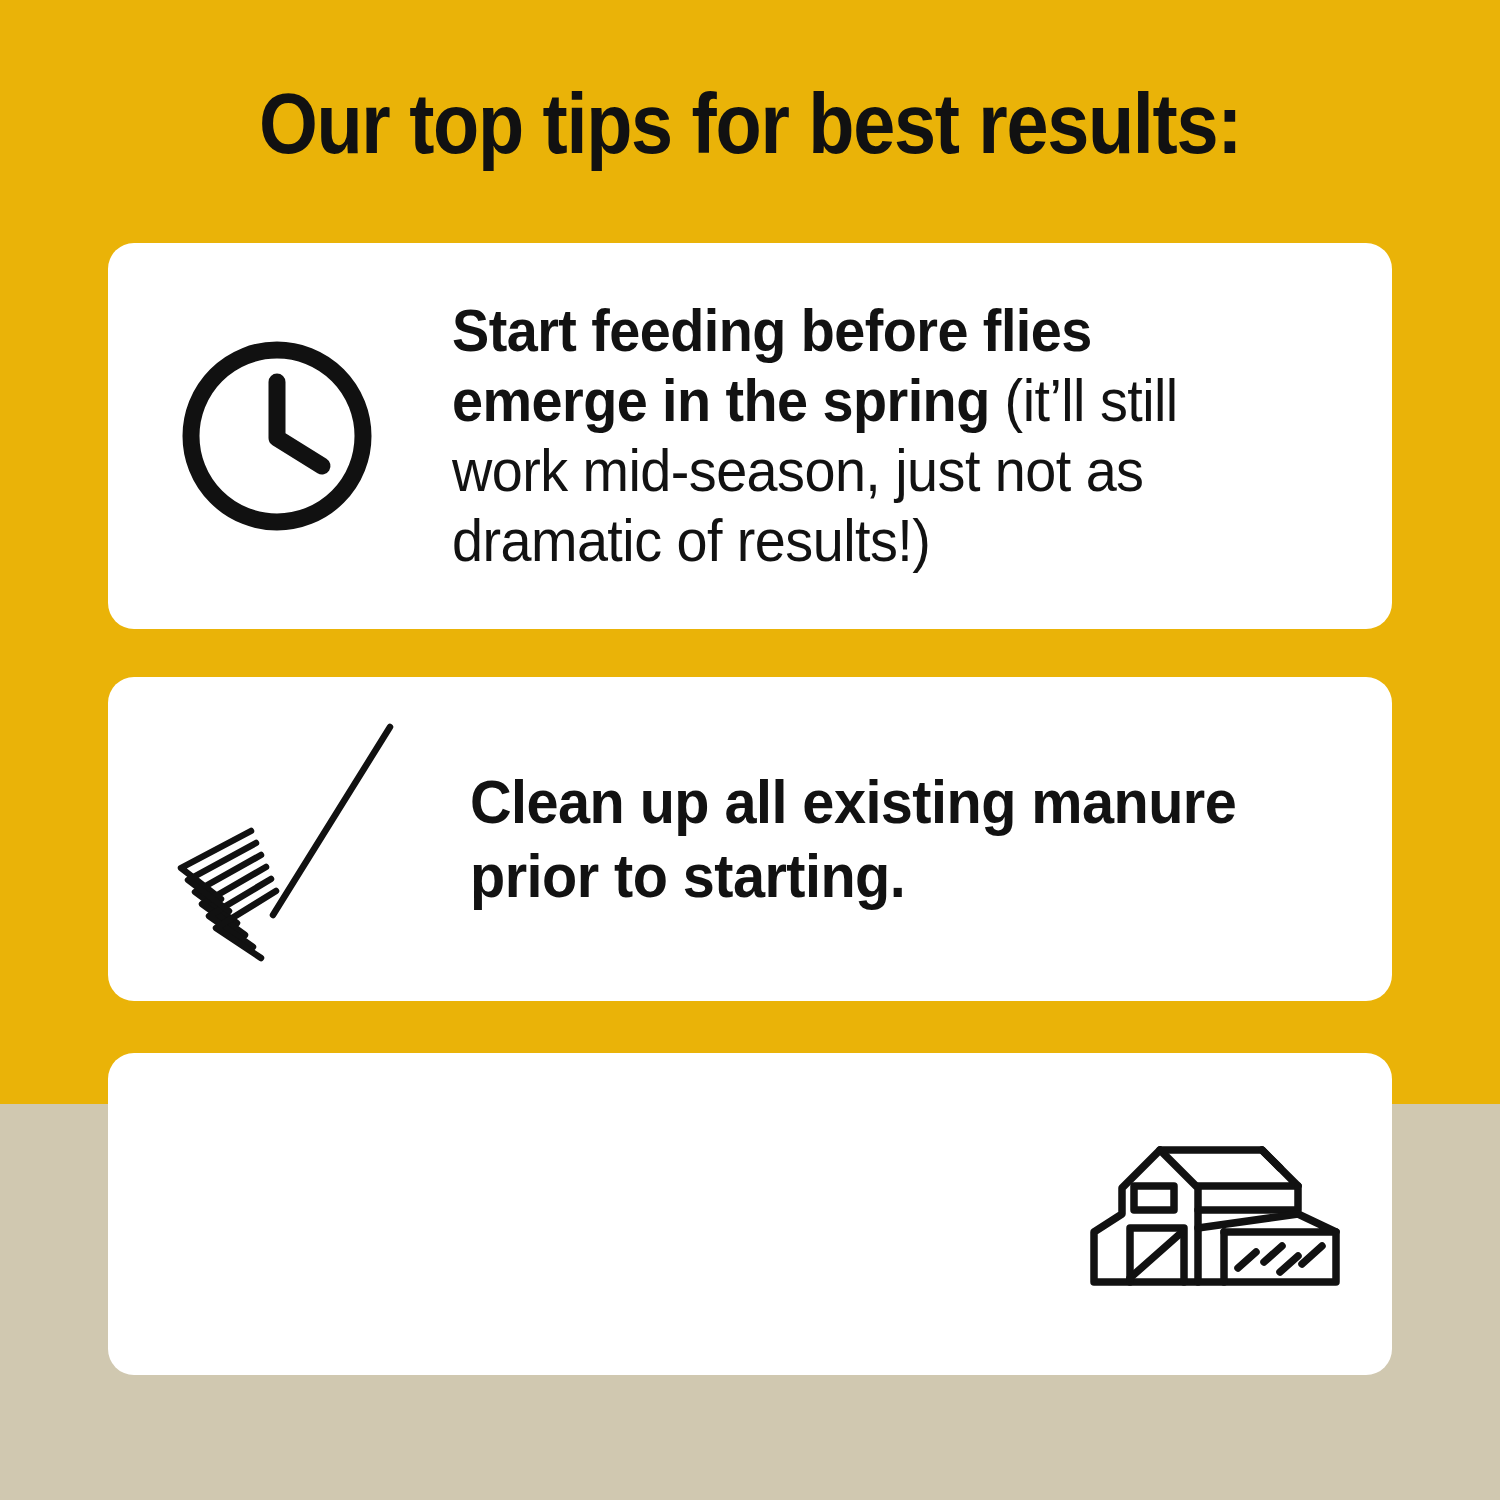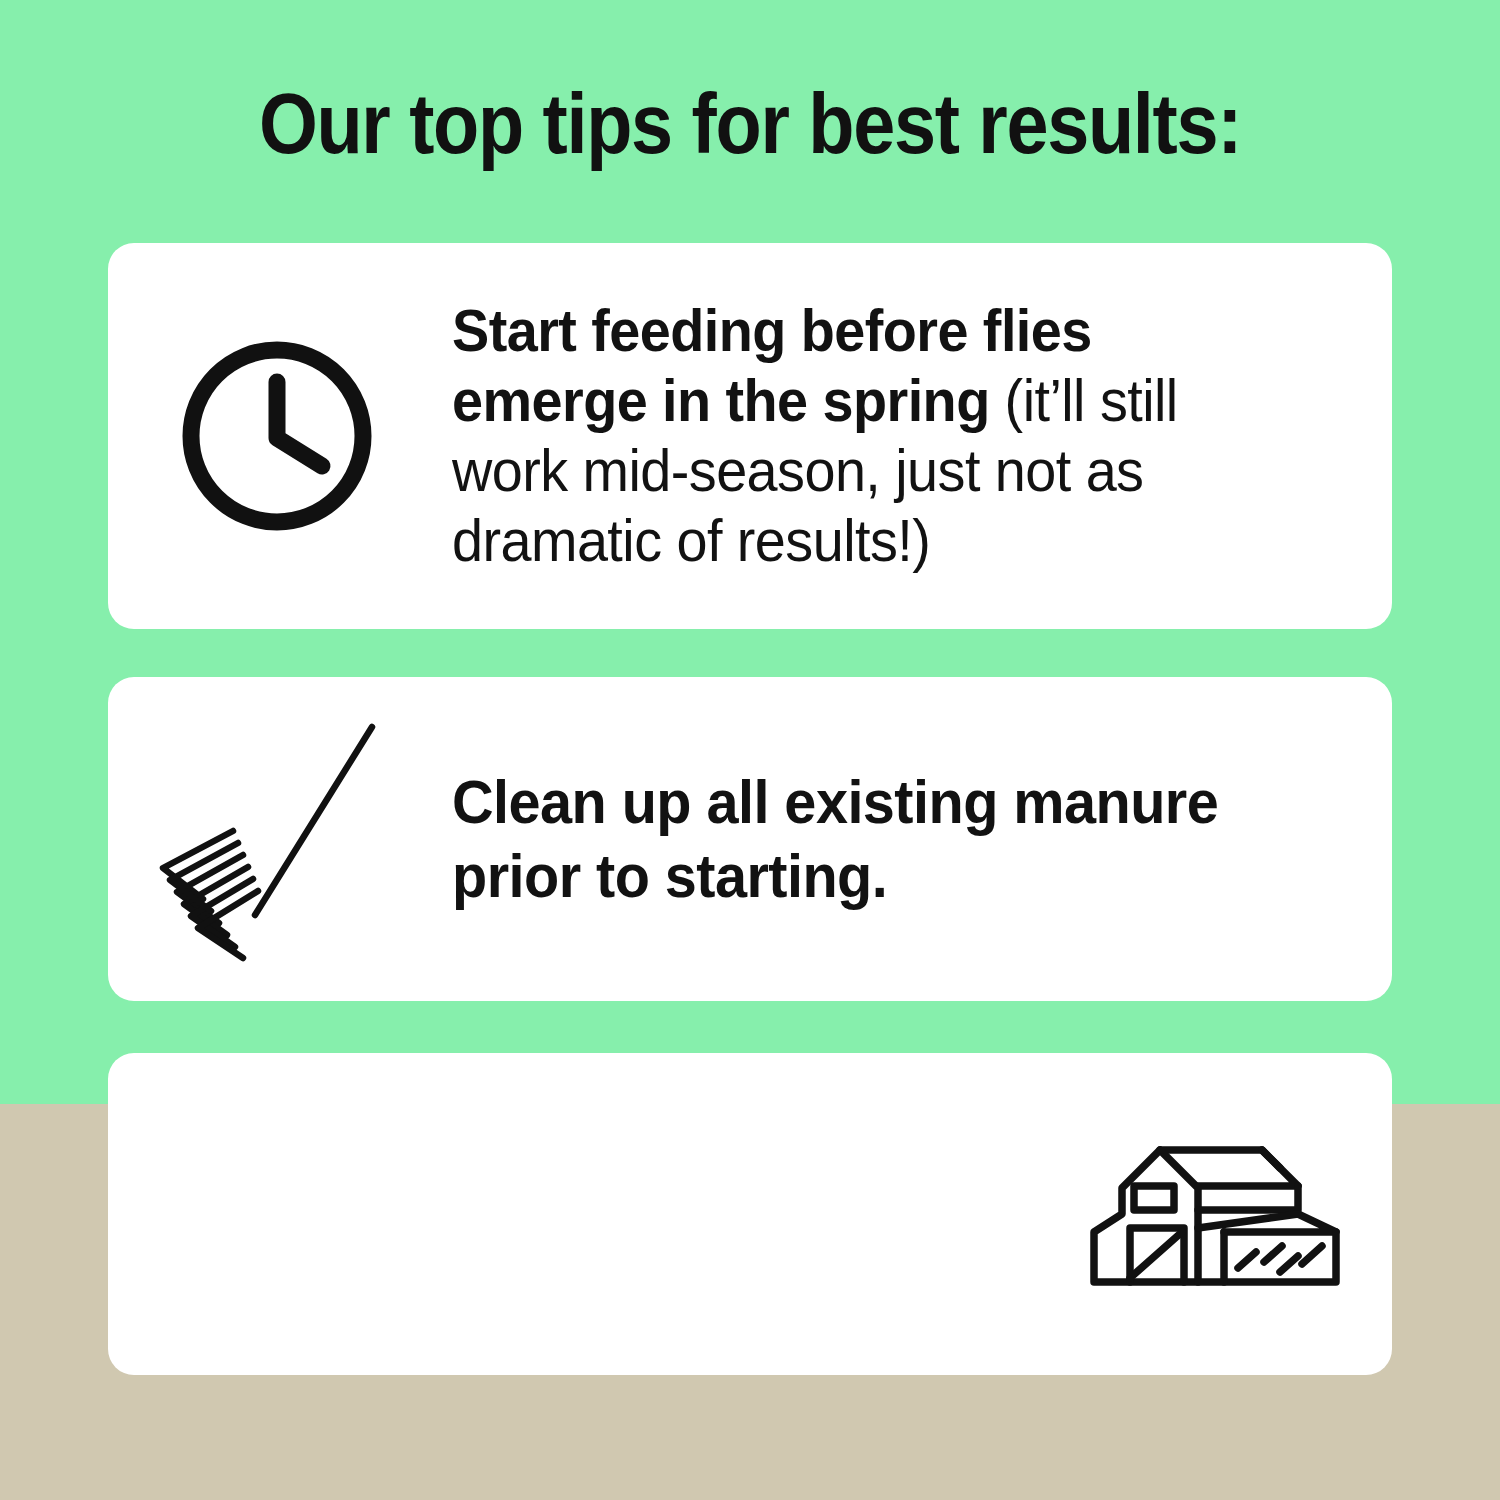--- a/index.html
+++ b/index.html
@@ -11,21 +11,21 @@
     height: 1500px;
     background: #d0c8b0;
     font-family: "Liberation Sans", sans-serif;
     overflow: hidden;
   }
 
   .page {
     position: relative;
     width: 1500px;
     height: 1104px;
-    background: #86efac;
+    background: #eab308;
     box-sizing: border-box;
   }
 
   
   .title {
     position: absolute;
     left: 0;
     top: 78px;
     width: 1500px;
     text-align: center;
@@ -47,21 +47,21 @@
     width: 1284px;
     background: #ffffff;
     border-radius: 26px;
     box-sizing: border-box;
     display: flex;
     flex-direction: row;
     align-items: center;
     justify-content: flex-end;
   }
   .card-1 { top: 243px;  height: 386px; }
-  .card-2 { top: 677px;  height: 324px; }
+  .card-2 { top: 677px;  height: 324px; padding-left: 18px; }
   .card-3 { top: 1053px; height: 322px; }
 
   .icon-col {
     flex: 0 0 344px;
     height: 100%;
     display: flex;
     align-items: center;
     justify-content: center;
     box-sizing: border-box;
   }

